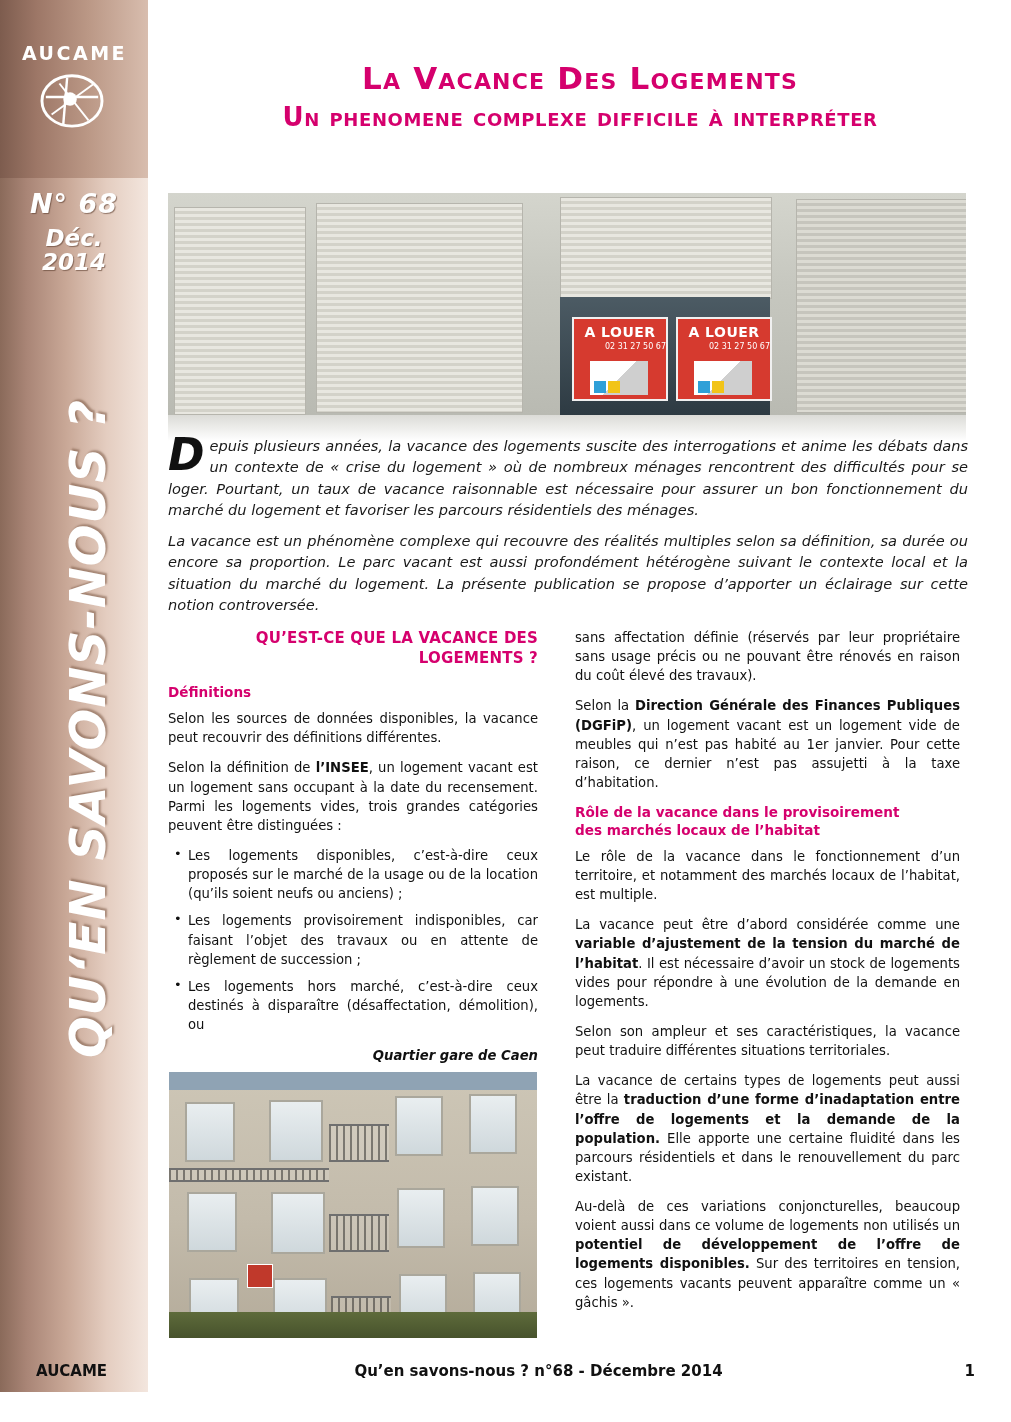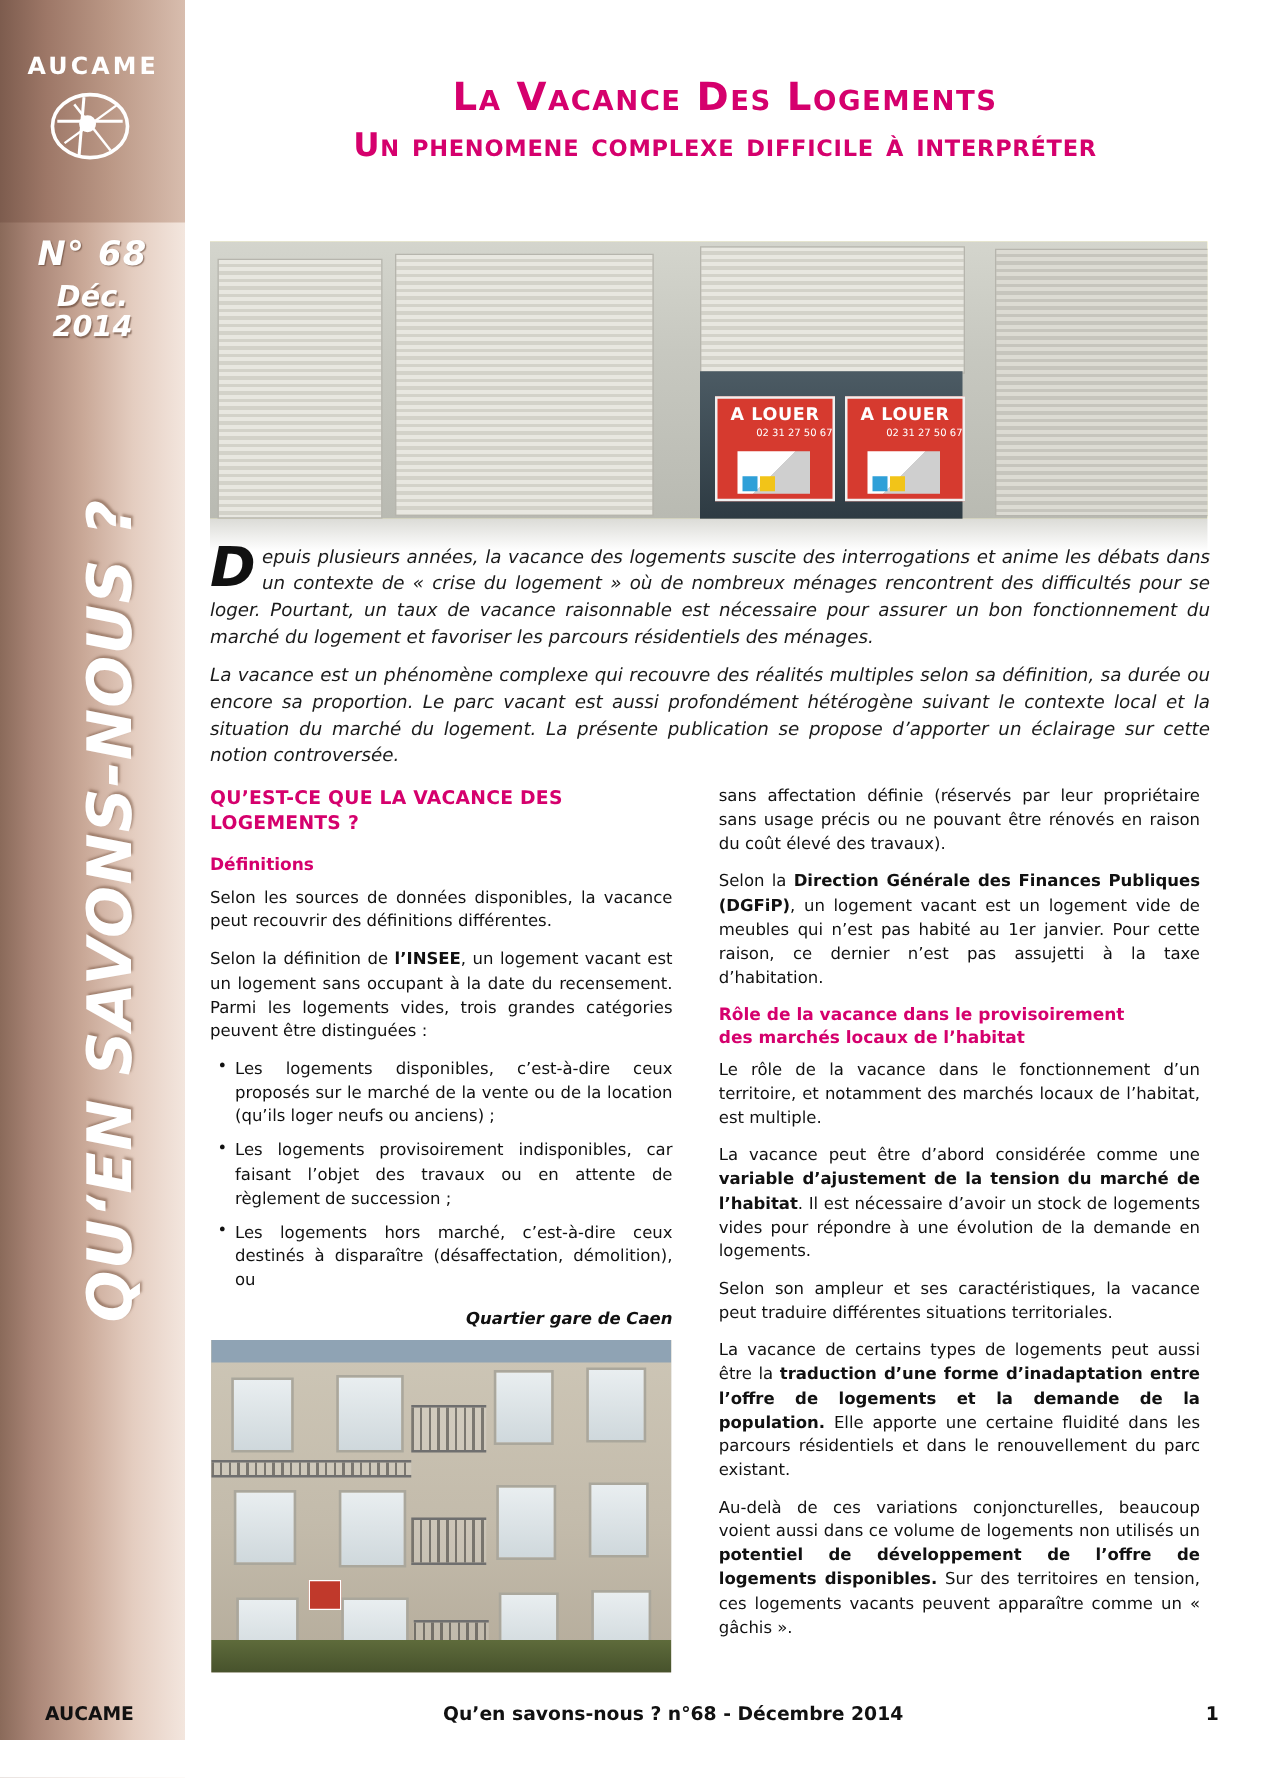--- a/index.html
+++ b/index.html
@@ -115,21 +115,21 @@
     font-variant: small-caps;
     margin-top: 6px;
   }
 
   
   .hero {
     position: absolute;
     left: 168px; top: 193px;
     width: 798px; height: 222px;
     overflow: hidden;
-    background: #fef9c3;
+    background: #eab308;
   }
   .hero .wall {
     position: absolute; inset: 0;
     background: linear-gradient(to bottom, #d4d5cd 0%, #c7c8c0 40%, #b9bab2 100%);
   }
   .shutter {
     position: absolute;
     background: repeating-linear-gradient(to bottom,
       #e8e7e0 0px, #e8e7e0 3px, #d3d2c9 3px, #d3d2c9 6px);
     border: 1px solid #b6b5ad;
@@ -217,21 +217,21 @@
     width: 385px;
     font-size: 13.2px;
     line-height: 1.45;
     color: #111;
     text-align: justify;
   }
   h2.section {
     color: #d5006d;
     font-size: 15px;
     font-weight: bold;
-    text-align: left;
+    text-align: right;
     line-height: 1.35;
     margin: 0 0 14px 0;
     letter-spacing: .2px;
   }
   h3.sub {
     color: #d5006d;
     font-size: 13.6px;
     font-weight: bold;
     margin: 0 0 7px 0;
   }
@@ -395,21 +395,21 @@
       <span>LOGEMENTS ?</span>
     </h2>
 
     <h3 class="sub">Définitions</h3>
 
     <p class="body">Selon les sources de données disponibles, la vacance peut recouvrir des définitions différentes.</p>
 
     <p class="body"><span>Selon la définition de </span><b>l’INSEE</b><span>, un logement vacant est un logement sans occupant à la date du recensement. Parmi les logements vides, trois grandes catégories peuvent être distinguées :</span></p>
 
     <ul class="bullets">
-      <li>Les logements disponibles, c’est-à-dire ceux proposés sur le marché de la vente ou de la location (qu’ils loger neufs ou anciens) ;</li>
+      <li>Les logements disponibles, c’est-à-dire ceux proposés sur le marché de la usage ou de la location (qu’ils soient neufs ou anciens) ;</li>
       <li>Les logements provisoirement indisponibles, car faisant l’objet des travaux ou en attente de règlement de succession ;</li>
       <li>Les logements hors marché, c’est-à-dire ceux destinés à disparaître (désaffectation, démolition), ou</li>
     </ul>
 
     <div class="photo-caption">Quartier gare de Caen</div>
 
     <div class="photo-building">
       <div class="pb-facade"></div>
       <div class="pb-sky"></div>
 

